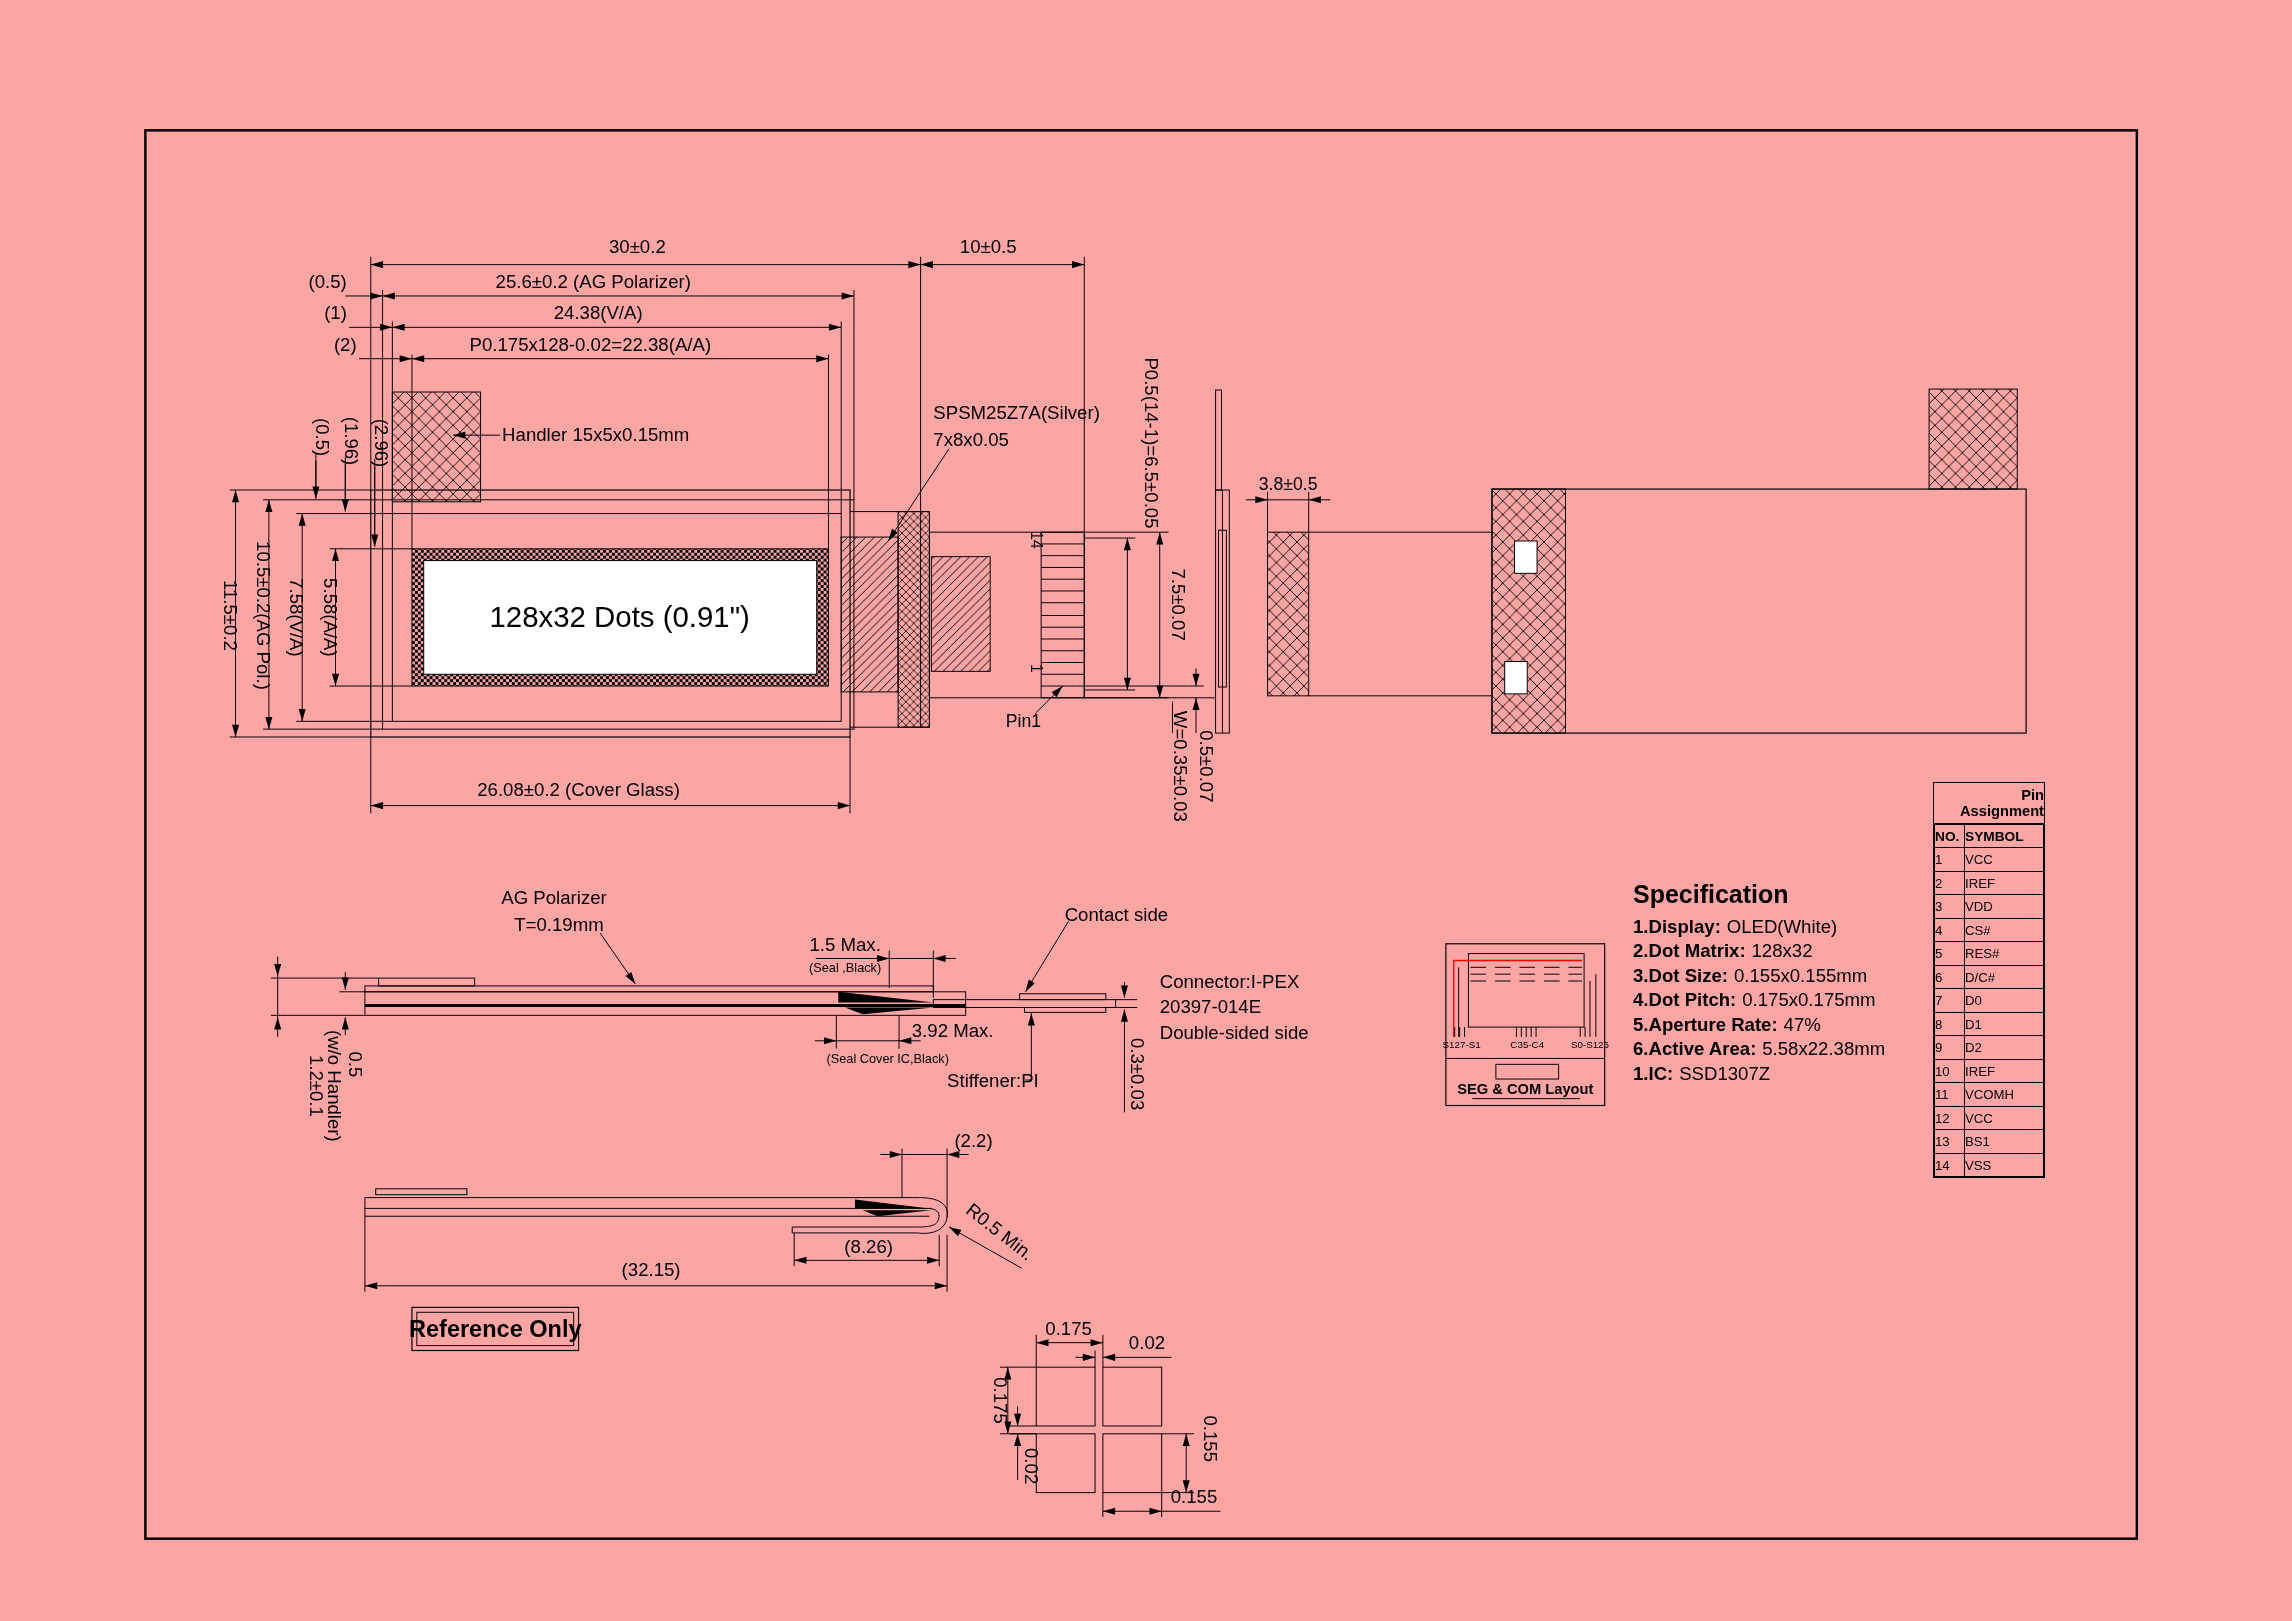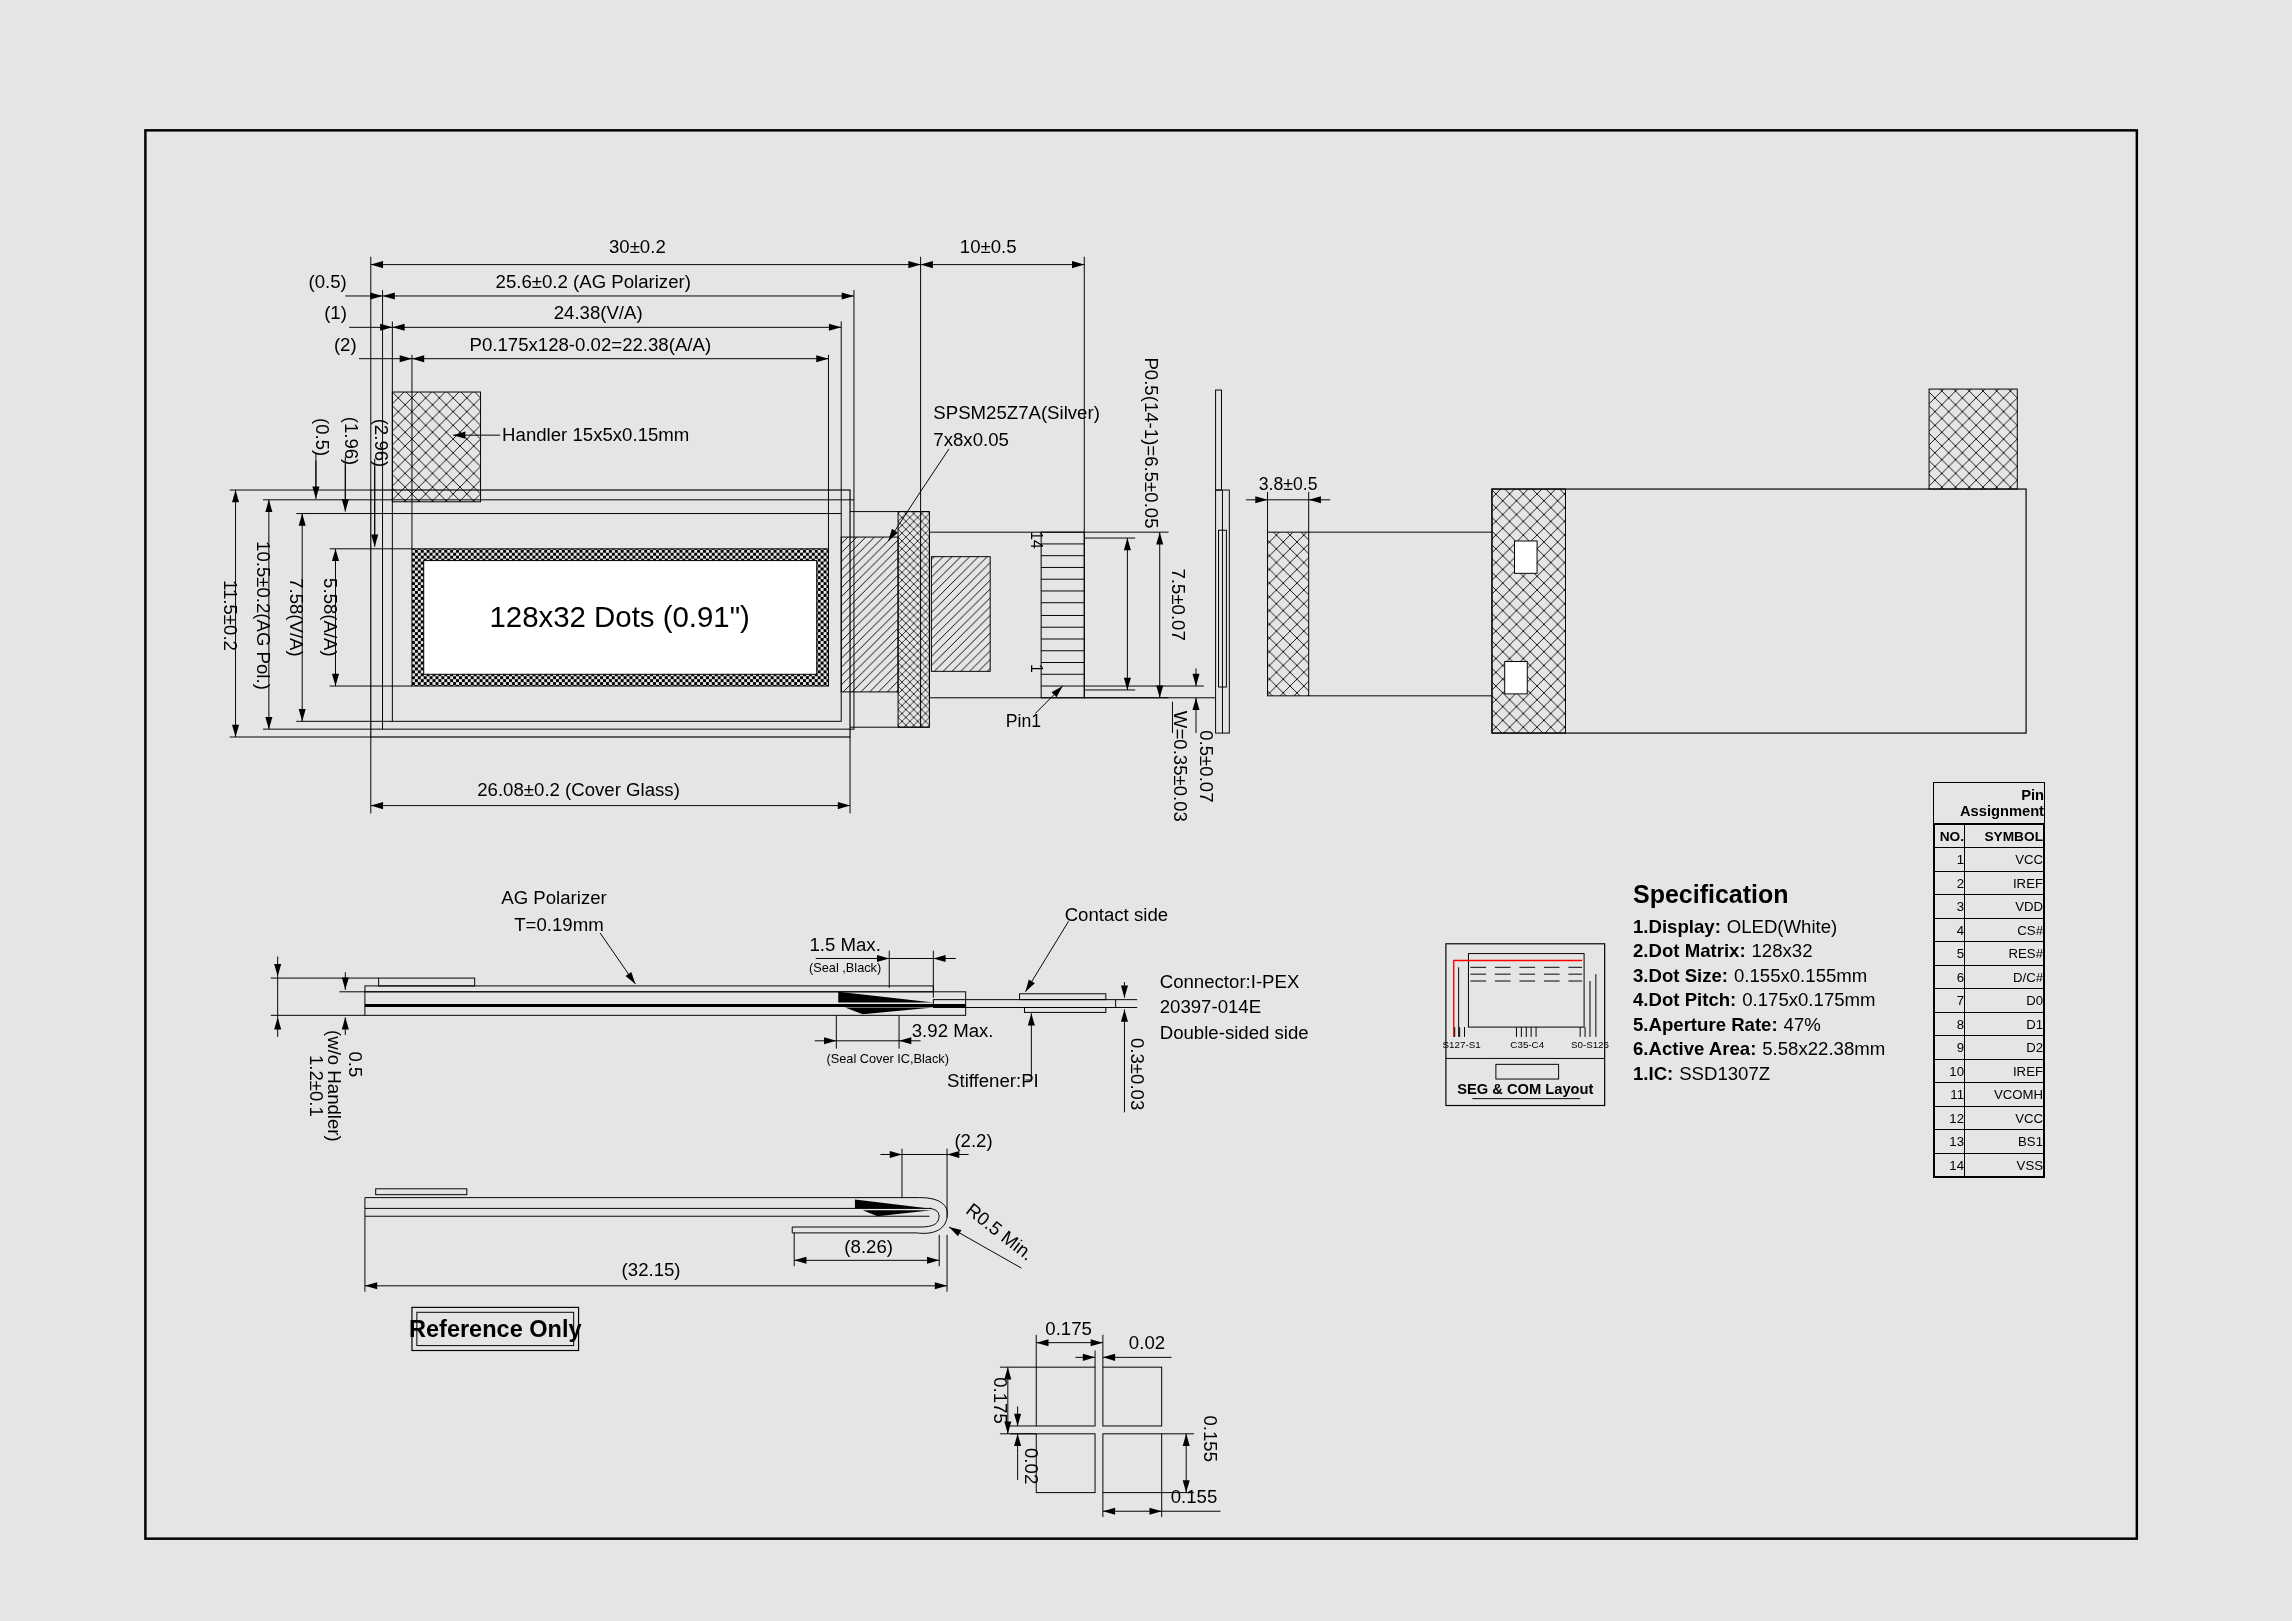--- a/index.html
+++ b/index.html
@@ -1,16 +1,16 @@
 <!DOCTYPE html>
 <html><head>
 <meta charset="utf-8">
 <style>
   html,body{margin:0;padding:0;background:#fff;}
-  #sheet{position:relative;width:2293px;height:1621px;background:#e5e5e5;
+  #sheet{position:relative;width:2293px;height:1621px;background:#fca5a5;
          font-family:"Liberation Sans",sans-serif;color:#000;}
   svg{position:absolute;left:0;top:0;}
   svg .ln{stroke:#000;stroke-width:1.2;fill:none;}
   svg .thin{stroke:#000;stroke-width:1;fill:none;}
   svg .thick{stroke:#000;stroke-width:3;fill:none;}
   svg .frame{stroke:#000;stroke-width:2.5;fill:none;}
   svg text{fill:#000;font-family:"Liberation Sans",sans-serif;}
   .t19{font-size:19px;} .t18{font-size:18px;} .t16{font-size:16px;}
   .t13{font-size:13px;} .t30{font-size:30px;} .t10{font-size:10px;}
   .t15b{font-size:15px;font-weight:bold;} .t24b{font-size:24px;font-weight:bold;}
@@ -19,21 +19,21 @@
   #spec{position:absolute;left:1633px;top:880px;width:314px;}
   #spec .spec-title{font-size:25px;font-weight:bold;margin-bottom:5.9px;}
   #spec .spec-line{font-size:18.6px;line-height:24.5px;white-space:nowrap;}
   #spec .spec-line b{font-weight:bold;}
   #spec .spec-line span{margin-left:5.9px;}
   
   #pins{position:absolute;left:1933px;top:782px;width:110px;border:1.5px solid #000;}
   #pins .pt-title{font-size:14.7px;font-weight:bold;text-align:right;
        border-bottom:1.5px solid #000;padding:3.9px 0;}
   #pins table{border-collapse:collapse;width:100%;}
-  #pins th,#pins td{border:1px solid #000;text-align:right;font-size:13.2px;
+  #pins th,#pins td{border:1px solid #000;text-align:left;font-size:13.2px;
        height:22.5px;padding:0;}
   #pins th{font-weight:bold;font-size:13.7px;}
   #pins td:first-child,#pins th:first-child{width:29px;}
 </style>
 </head>
 <body>
 
 <div id="sheet">
 
 <svg width="2293" height="1621" viewBox="0 0 2339 1654">

